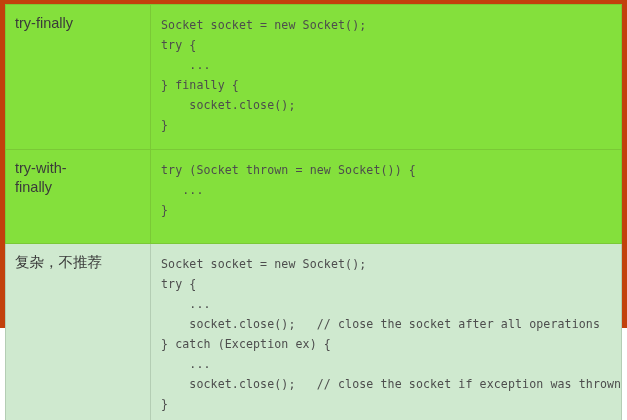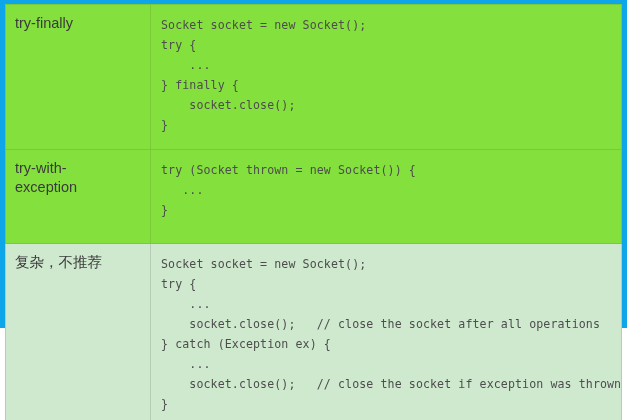--- a/index.html
+++ b/index.html
@@ -11,21 +11,21 @@
     width: 627px;
     height: 420px;
     overflow: hidden;
     font-family: "Liberation Sans", sans-serif;
   }
 
   .page {
     position: relative;
     width: 627px;
     height: 328px;
-    background: #0ea5e9;
+    background: #c2410c;
   }
 
   .code-table {
     position: absolute;
     left: 5px;
     top: 4px;
     width: 617px;
     border-collapse: collapse;
     table-layout: fixed;
   }
@@ -98,21 +98,21 @@
     ...
 } finally {
     socket.close();
 }</pre>
         </td>
       </tr>
 
       <tr class="row-highlight row-twr">
         <td class="label-cell">
           <div class="label-text">try-with-
-exception</div>
+finally</div>
         </td>
         <td class="code-cell">
           <pre class="code-text">try (Socket thrown = new Socket()) {
    ...
 }</pre>
         </td>
       </tr>
 
       <tr class="row-muted row-complex">
         <td class="label-cell">

